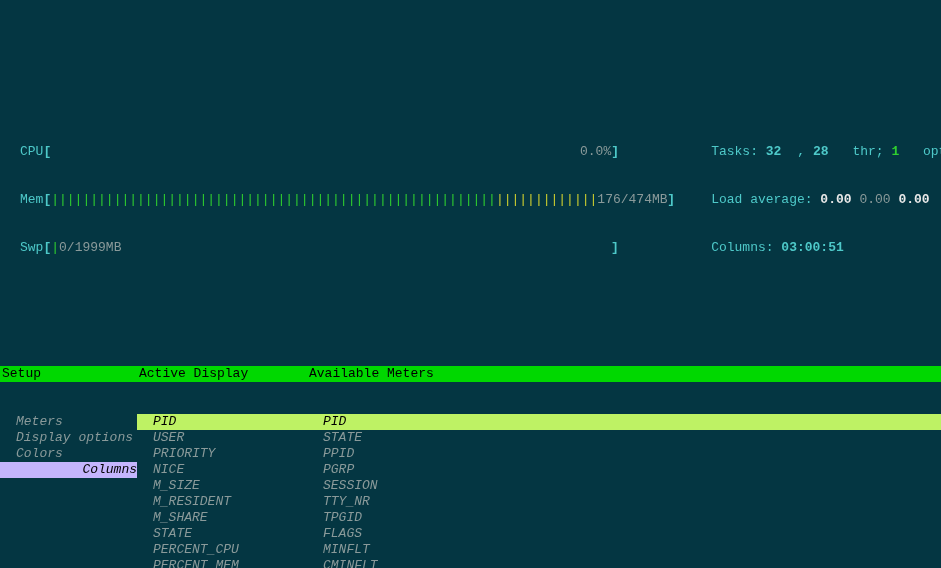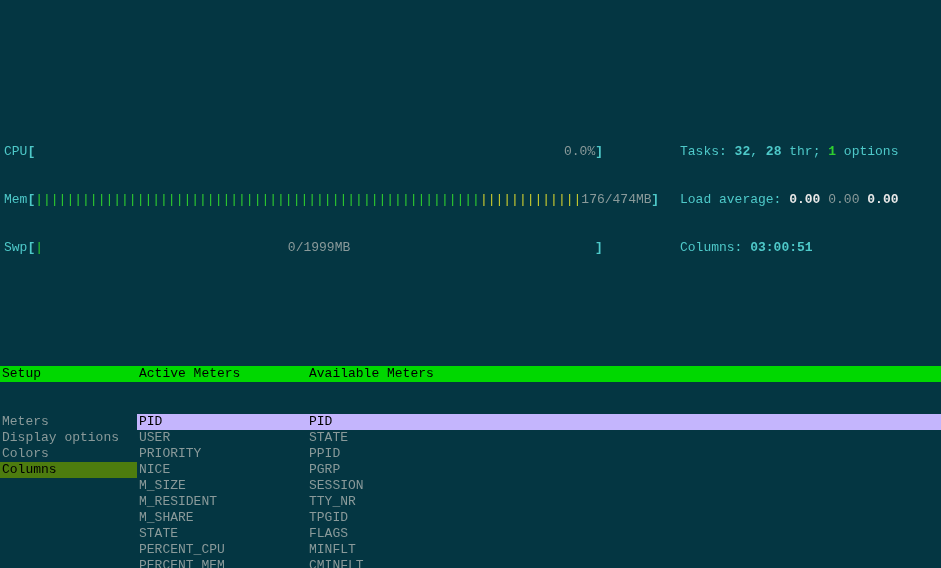--- a/index.html
+++ b/index.html
@@ -7,79 +7,80 @@
     background: #043642;
     font-family: "Consolas", "Courier New", monospace;
     font-size: 13px;
     line-height: 16px;
     color: #8a9a9a;
     width: 941px;
     height: 568px;
     overflow: hidden;
     white-space: pre;
   }
-  .cyan { color: #4ec9c9; }
+  .cyan { color: #4ec9c9; margin-left: 16px; }
   .cyan-bold { color: #4ec9c9; font-weight: bold; }
   .grey { color: #8a9a9a; }
   .white-bold { color: #e8e8e8; font-weight: bold; }
   .green-bar { color: #2fcf2f; }
   .yellow-bar { color: #cfcf2f; }
   .header-row { display: flex; }
   .left-header { flex: 0 0 660px; padding-left: 4px; }
   .right-header { flex: 1; padding-left: 20px; }
   .meter-line { height: 16px; }
   .setup-area { margin-top: 14px; display: flex; }
   .col { }
   .col1 { width: 137px; }
   .col2 { width: 170px; }
   .col3 { flex: 1; }
   .hdr {
     background: #00d800;
     color: #000;
     padding-left: 2px;
     height: 16px;
   }
-  .item { padding-left: 2px; height: 16px; color: #8a9a9a; }
+  .item { padding-left: 16px; height: 16px; color: #8a9a9a; font-style: italic; }
   .item.sel-light {
-    background: #c4b5fd;
+    background: #bef264;
     color: #000;
   }
   .item.sel-cyan {
-    background: #4d7c0f;
+    background: #c4b5fd;
     color: #000;
+    text-align: right;
   }
   .spacer { height: 16px; }
 </style>
 </head>
 <body>
 
 
 
 <div class="spacer"></div>
 
 <div class="header-row">
   <div class="left-header">
     <div class="meter-line"><span class="cyan">CPU</span><span class="cyan-bold">[</span><span style="display:inline-block;width:560px;text-align:right"><span class="grey">0.0%</span></span><span class="cyan-bold">]</span></div>
     <div class="meter-line"><span class="cyan">Mem</span><span class="cyan-bold">[</span><span class="green-bar">||||||||||||||||||||||||||||||||||||||||||</span><span class="green-bar">|||||||||||||||</span><span class="yellow-bar">||||||||||</span><span class="yellow-bar">|||</span><span style="display:inline-block;width:70px;text-align:right"><span class="grey"><span>176</span>/<span>474MB</span></span></span><span class="cyan-bold">]</span></div>
-    <div class="meter-line"><span class="cyan">Swp</span><span class="cyan-bold">[</span><span class="green-bar">|</span><span style="display:inline-block;width:552px;text-align:center"><span class="grey"><span>0</span>/<span>1999MB</span></span></span><span class="cyan-bold">]</span></div>
+    <div class="meter-line"><span class="cyan">Swp</span><span class="cyan-bold">[</span><span class="green-bar">|</span><span style="display:inline-block;width:552px;text-align:left"><span class="grey"><span>0</span>/<span>1999MB</span></span></span><span class="cyan-bold">]</span></div>
   </div>
   <div class="right-header">
     <div class="meter-line"><span class="cyan">Tasks: </span><span class="cyan-bold">32</span><span class="cyan">, </span><span class="cyan-bold">28</span><span class="cyan"> thr; </span><span class="green-bar" style="font-weight:bold">1</span><span class="cyan"> options</span></div>
     <div class="meter-line"><span class="cyan">Load average: </span><span class="white-bold">0.00</span> <span class="grey">0.00</span> <span class="white-bold">0.00</span></div>
     <div class="meter-line"><span class="cyan">Columns: </span><span class="cyan-bold">03:00:51</span></div>
   </div>
 </div>
 
 <div class="setup-area">
   <div class="col col1">
     <div class="hdr">Setup</div>
     <div id="setup-items"><div class="item">Meters</div><div class="item">Display options</div><div class="item">Colors</div><div class="item sel-cyan">Columns</div></div>
   </div>
   <div class="col col2">
-    <div class="hdr">Active Meters</div>
+    <div class="hdr">Active Display</div>
     <div id="active-items"><div class="item sel-light">PID</div><div class="item">USER</div><div class="item">PRIORITY</div><div class="item">NICE</div><div class="item">M_SIZE</div><div class="item">M_RESIDENT</div><div class="item">M_SHARE</div><div class="item">STATE</div><div class="item">PERCENT_CPU</div><div class="item">PERCENT_MEM</div></div>
   </div>
   <div class="col col3">
     <div class="hdr">Available Meters</div>
     <div id="available-items"><div class="item sel-light">PID</div><div class="item">STATE</div><div class="item">PPID</div><div class="item">PGRP</div><div class="item">SESSION</div><div class="item">TTY_NR</div><div class="item">TPGID</div><div class="item">FLAGS</div><div class="item">MINFLT</div><div class="item">CMINFLT</div></div>
   </div>
 </div>
 
 
 

